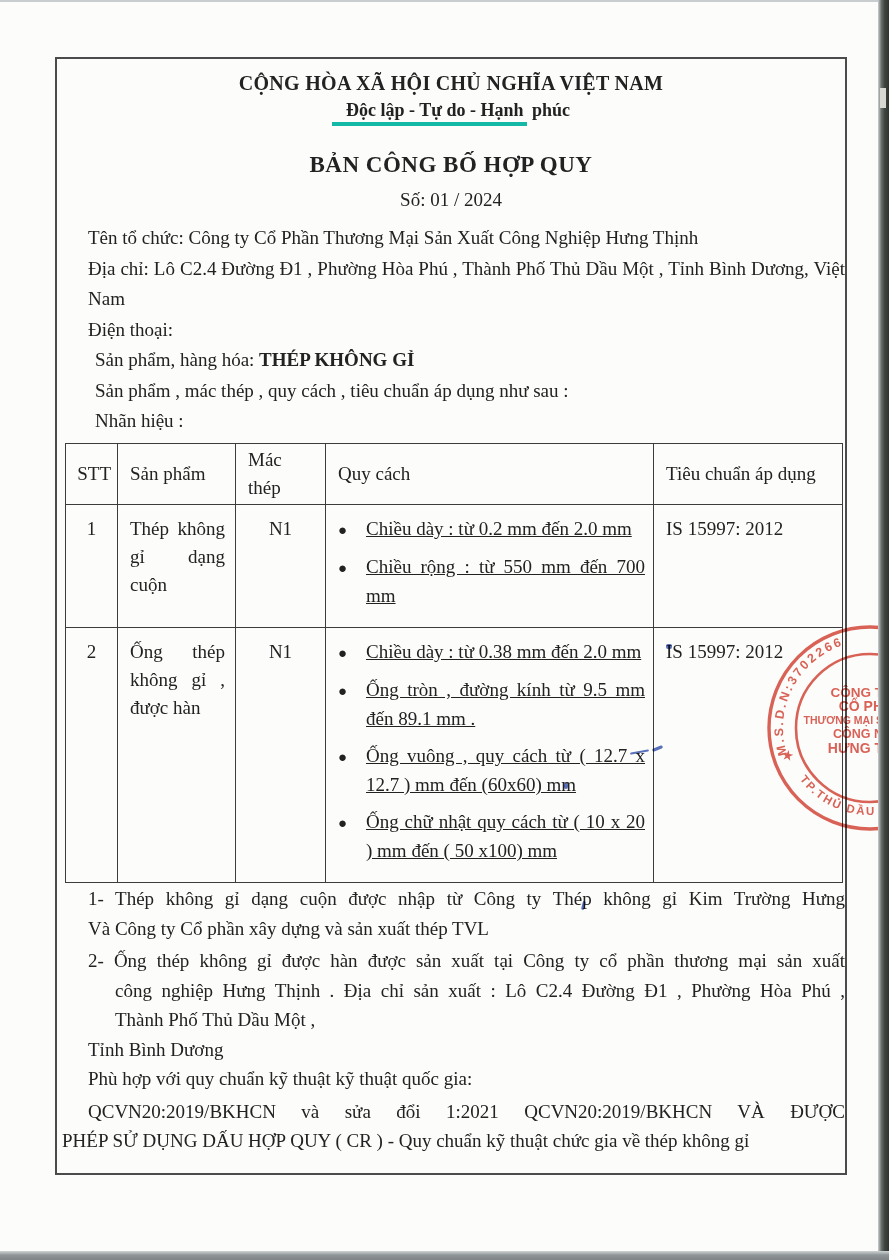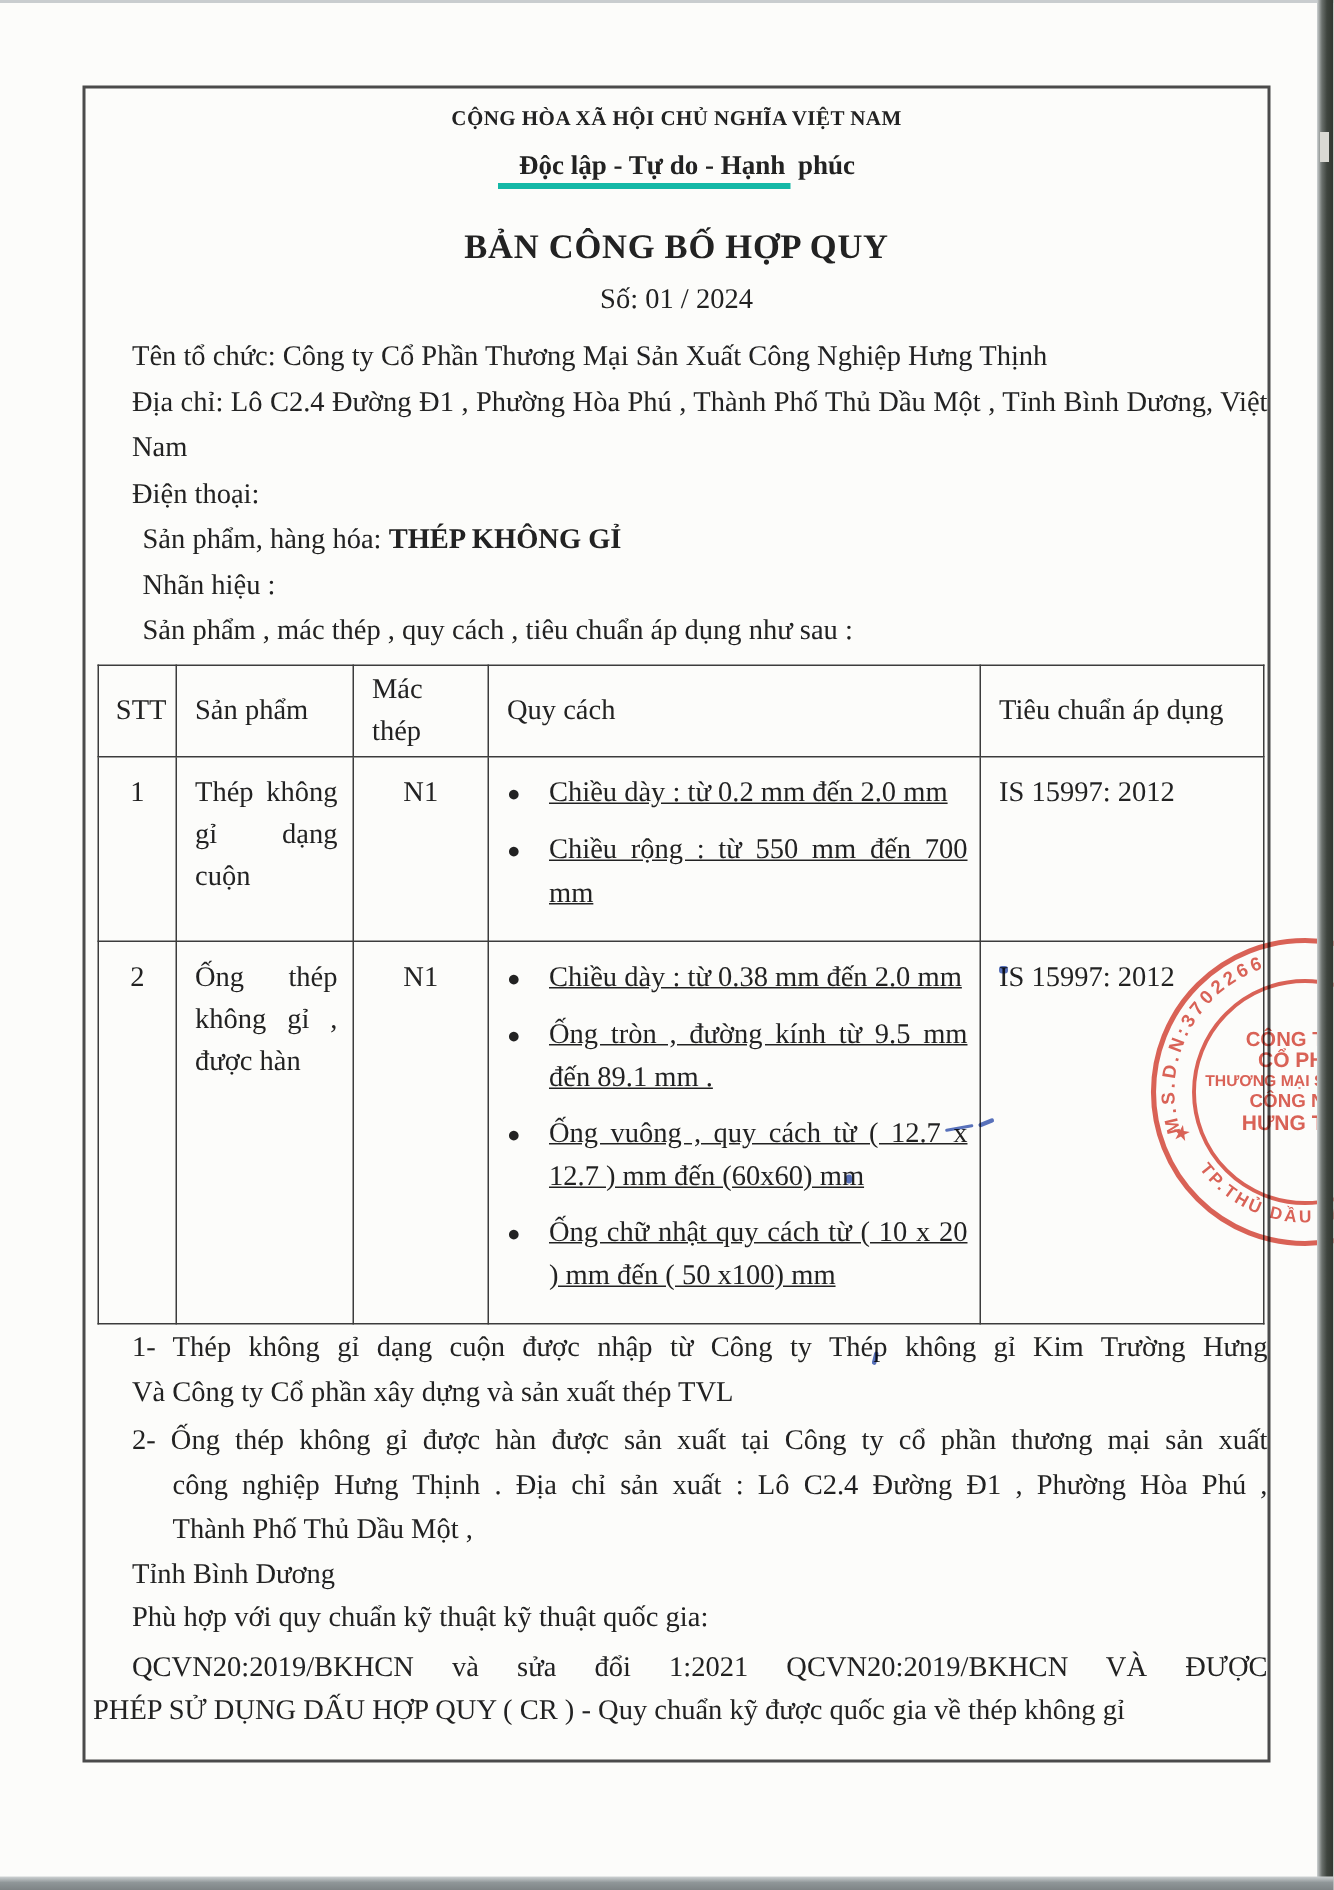--- a/index.html
+++ b/index.html
@@ -15,21 +15,21 @@
   .scan-edge-right .notch{position:absolute;left:2px;top:88px;width:6px;height:20px;background:#d9d9d3;}
   .scan-edge-bottom{position:absolute;left:0;bottom:0;width:889px;height:9px;z-index:6;
     background:linear-gradient(to bottom,#cfd3d4 0%,#8f9698 45%,#7e8486 100%);}
 
   .frame{
     position:absolute;left:55px;top:57px;width:792px;height:1118px;
     border:2px solid #4b4b4b;box-sizing:border-box;background:transparent;
   }
 
   .centered{position:absolute;left:55px;width:792px;text-align:center;}
-  .national-title{top:72px;font-size:14px;font-weight:bold;letter-spacing:.3px;}
+  .national-title{top:72px;font-size:20px;font-weight:bold;letter-spacing:.3px;}
   .motto{top:100px;font-size:18px;font-weight:bold;}
   .motto .ul{border-bottom:4px solid #14b8a6;padding:0 4px 2px 14px;}
   .doc-title{top:152px;font-size:23px;font-weight:bold;letter-spacing:.5px;}
   .doc-number{top:189px;font-size:19px;}
 
   .info{position:absolute;left:88px;top:223px;width:757px;font-size:19px;line-height:30.5px;}
   .info .ind{padding-left:7px;}
   .info .addr{text-align:justify;}
   .bold{font-weight:bold;}
 
@@ -77,22 +77,22 @@
 <div class="centered national-title">CỘNG HÒA XÃ HỘI CHỦ NGHĨA VIỆT NAM</div>
 <div class="centered motto"><span class="ul">Độc lập - Tự do - Hạnh</span><span> phúc</span></div>
 <div class="centered doc-title">BẢN CÔNG BỐ HỢP QUY</div>
 <div class="centered doc-number">Số: 01 / 2024</div>
 
 <div class="info">
   <div>Tên tổ chức: Công ty Cổ Phần Thương Mại Sản Xuất Công Nghiệp Hưng Thịnh</div>
   <div class="addr">Địa chỉ: Lô C2.4 Đường Đ1 , Phường Hòa Phú , Thành Phố Thủ Dầu Một , Tỉnh Bình Dương, Việt Nam</div>
   <div>Điện thoại:</div>
   <div class="ind"><span>Sản phẩm, hàng hóa: </span><span class="bold">THÉP KHÔNG GỈ</span></div>
+  <div class="ind">Sản phẩm , mác thép , quy cách , tiêu chuẩn áp dụng như sau :</div>
   <div class="ind">Nhãn hiệu :</div>
-  <div class="ind">Sản phẩm , mác thép , quy cách , tiêu chuẩn áp dụng như sau :</div>
 </div>
 
 <table class="conformity">
   <colgroup>
       <col class="c1">
       <col class="c2">
       <col class="c3">
       <col class="c4">
       <col class="c5">
     </colgroup>
@@ -135,21 +135,21 @@
 
 <div class="notes">
   <div class="jl">1- Thép không gỉ dạng cuộn được nhập từ Công ty Thép không gỉ Kim Trường Hưng</div>
   <div>Và Công ty Cổ phần xây dựng và sản xuất thép TVL</div>
   <div class="jl mt">2- Ống thép không gỉ được hàn được sản xuất tại Công ty cổ phần thương mại sản xuất</div>
   <div class="jl hang">công nghiệp Hưng Thịnh . Địa chỉ sản xuất : Lô C2.4 Đường Đ1 , Phường Hòa Phú ,</div>
   <div class="hang">Thành Phố Thủ Dầu Một ,</div>
   <div>Tỉnh Bình Dương</div>
   <div>Phù hợp với quy chuẩn kỹ thuật kỹ thuật quốc gia:</div>
   <div class="jl mt">QCVN20:2019/BKHCN và sửa đổi 1:2021 QCVN20:2019/BKHCN VÀ ĐƯỢC</div>
-  <div class="outdent">PHÉP SỬ DỤNG DẤU HỢP QUY ( CR ) -  Quy chuẩn kỹ được quốc gia về thép không gỉ</div>
+  <div class="outdent">PHÉP SỬ DỤNG DẤU HỢP QUY ( CR ) -  Quy chuẩn kỹ thuật chức gia về thép không gỉ</div>
 </div>
 
 <svg class="stamp" width="240" height="240" viewBox="0 0 240 240">
   <g fill="none" stroke="#d9554a">
     <circle cx="120" cy="120" r="101" stroke-width="3.4"></circle>
     <circle cx="120" cy="120" r="74" stroke-width="2.6"></circle>
   </g>
   <defs>
     <path id="ringCW" d="M 120,207 A 87,87 0 0 1 120,33 A 87,87 0 0 1 120,207"></path>
     <path id="ringBottom" d="M 33,120 A 87,87 0 0 0 207,120"></path>

